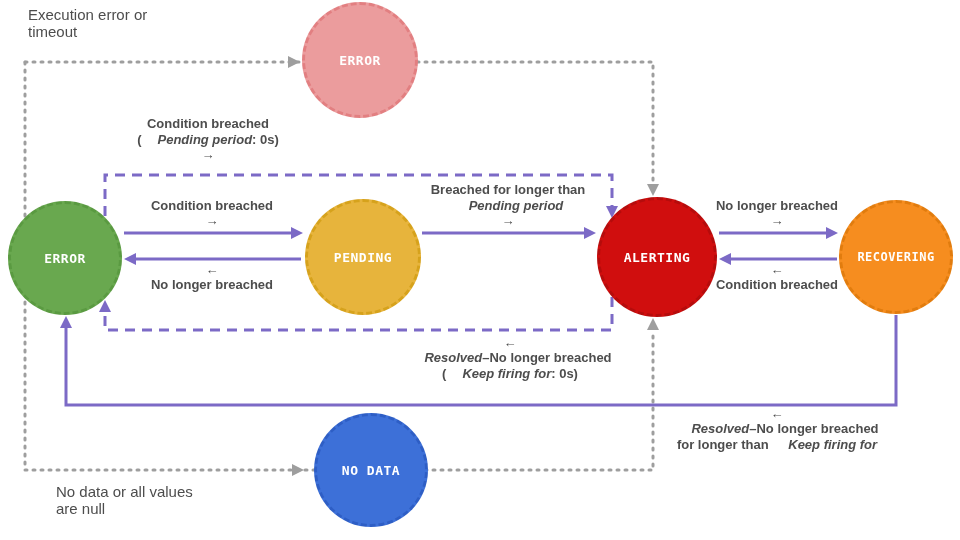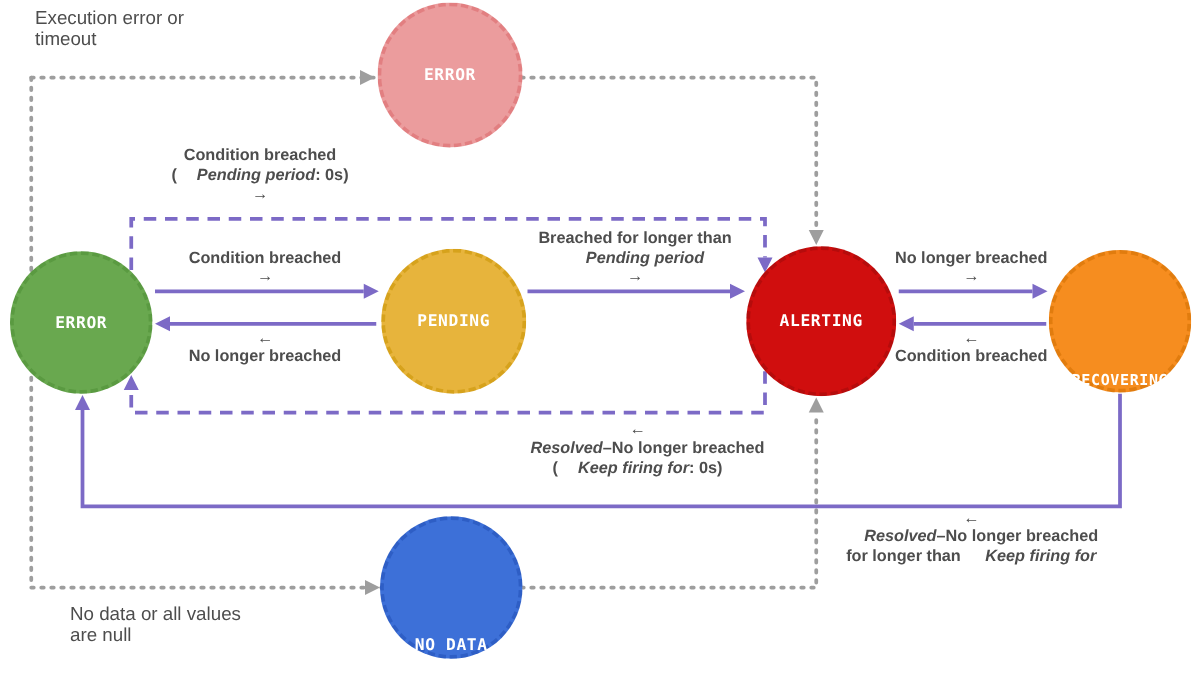--- a/index.html
+++ b/index.html
@@ -30,22 +30,22 @@
     font-family: "DejaVu Sans Mono", monospace;
     font-weight: bold;
     font-size: 13px;
     letter-spacing: 0.5px;
     text-align: center;
   }
   #state-error      { left: 302px; top: 2px;   width: 116px; height: 116px; background: var(--error-fill);      border: 3px dashed var(--error-border); }
   #state-normal     { left: 8px;   top: 201px; width: 114px; height: 114px; background: var(--normal-fill);     border: 3px dashed var(--normal-border); }
   #state-pending    { left: 305px; top: 199px; width: 116px; height: 116px; background: var(--pending-fill);    border: 3px dashed var(--pending-border); }
   #state-alerting   { left: 597px; top: 197px; width: 120px; height: 120px; background: var(--alerting-fill);   border: 3px dashed var(--alerting-border); }
-  #state-recovering { left: 839px; top: 200px; width: 114px; height: 114px; background: var(--recovering-fill); border: 3px dashed var(--recovering-border); font-size: 12px; align-items: flex-end; }
-  #state-nodata     { left: 304px; top: 413px; width: 114px; height: 114px; background: var(--nodata-fill);     border: 3px dashed var(--nodata-border); align-items: flex-end; }
+  #state-recovering { left: 839px; top: 200px; width: 114px; height: 114px; background: var(--recovering-fill); border: 3px dashed var(--recovering-border); font-size: 12px; }
+  #state-nodata     { left: 314px; top: 413px; width: 114px; height: 114px; background: var(--nodata-fill);     border: 3px dashed var(--nodata-border); }
 
   .elabel {
     position: absolute;
     z-index: 3;
     text-align: center;
     color: var(--text-gray);
     font-size: 13px;
     font-weight: 600;
   }
   .lline { line-height: 16px; white-space: nowrap; }

